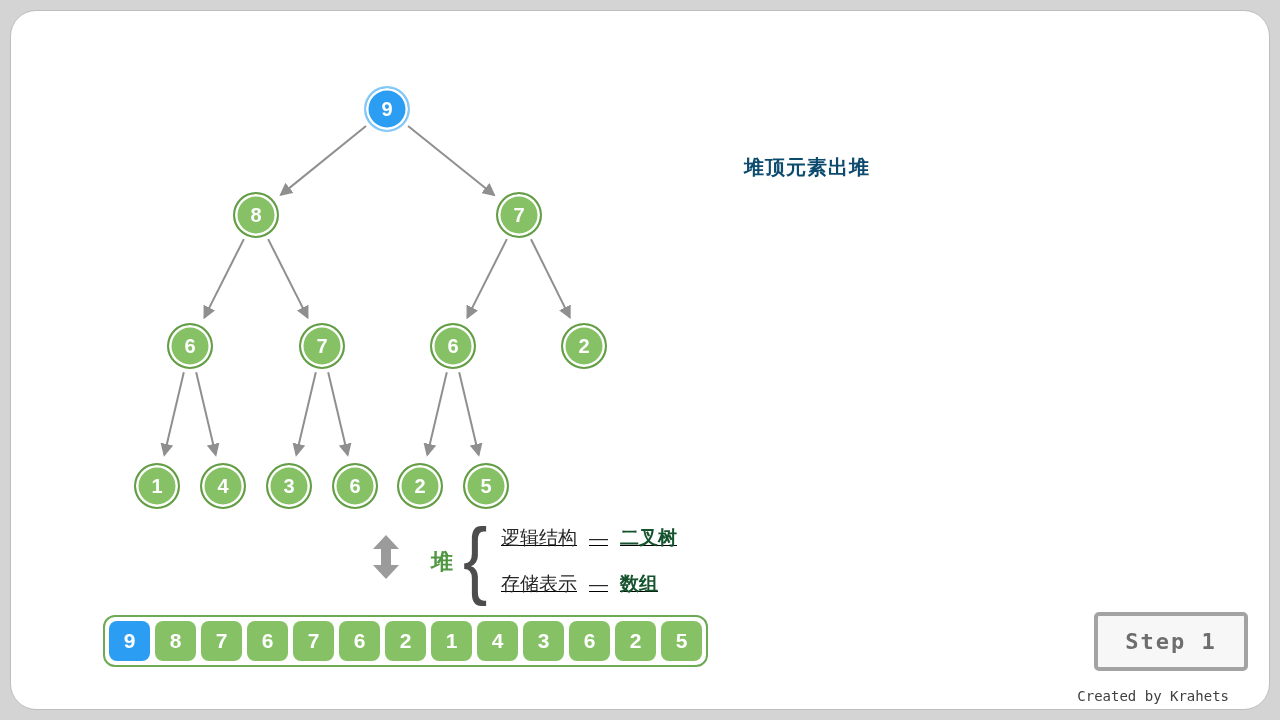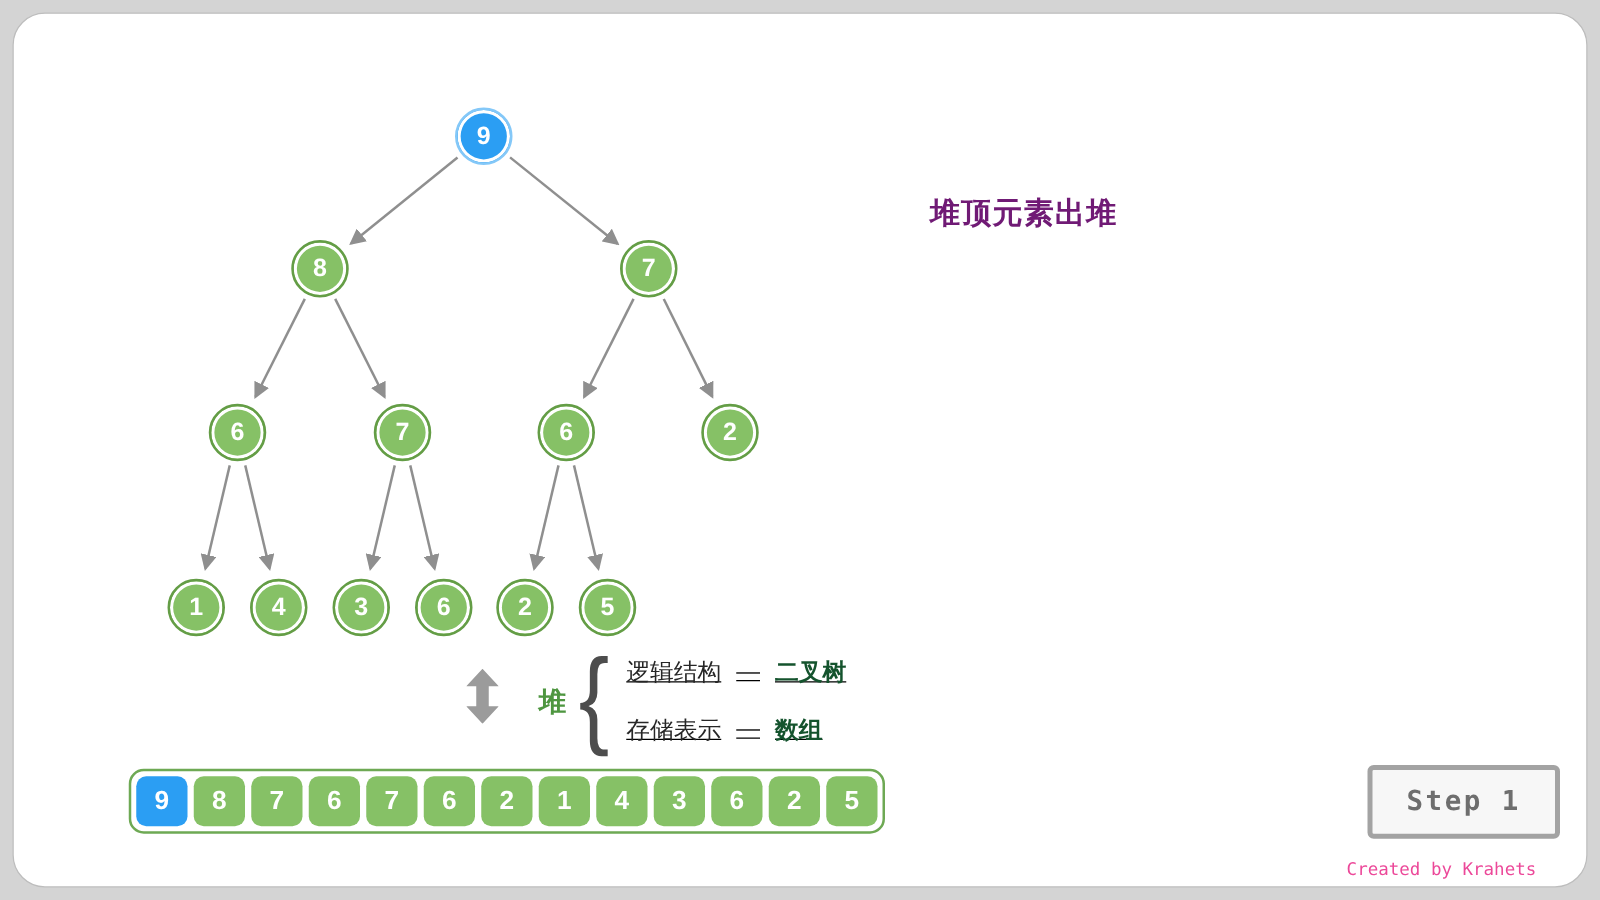--- a/index.html
+++ b/index.html
@@ -52,23 +52,23 @@
   }
   .tnode.hl {
     background: #2b9ef3;
     border-color: #84c8f8;
     box-shadow: inset 0 0 0 2.5px #ffffff;
   }
   .fig-title {
     position: absolute;
     left: 733px;
     top: 143px;
-    font-size: 24px;
-    font-weight: bold;
-    color: #701a75;
+    font-size: 20px;
+    font-weight: bold;
+    color: #0c4a6e;
     letter-spacing: 1px;
   }
   .updown-arrow {
     position: absolute;
     left: 362px;
     top: 524px;
   }
   .heap-label {
     position: absolute;
     left: 420px;
@@ -150,21 +150,21 @@
     font-weight: bold;
     color: #6e6e6e;
     letter-spacing: 2px;
   }
   .credit {
     position: absolute;
     right: 40px;
     top: 677px;
     font-family: "DejaVu Sans Mono", "Liberation Mono", monospace;
     font-size: 14px;
-    color: #ec4899;
+    color: #404040;
     margin-left: 20px;
   }
 </style>
 </head>
 <body>
 
 <div class="stage">
   <div class="card">
 
     <svg id="edges-svg">

